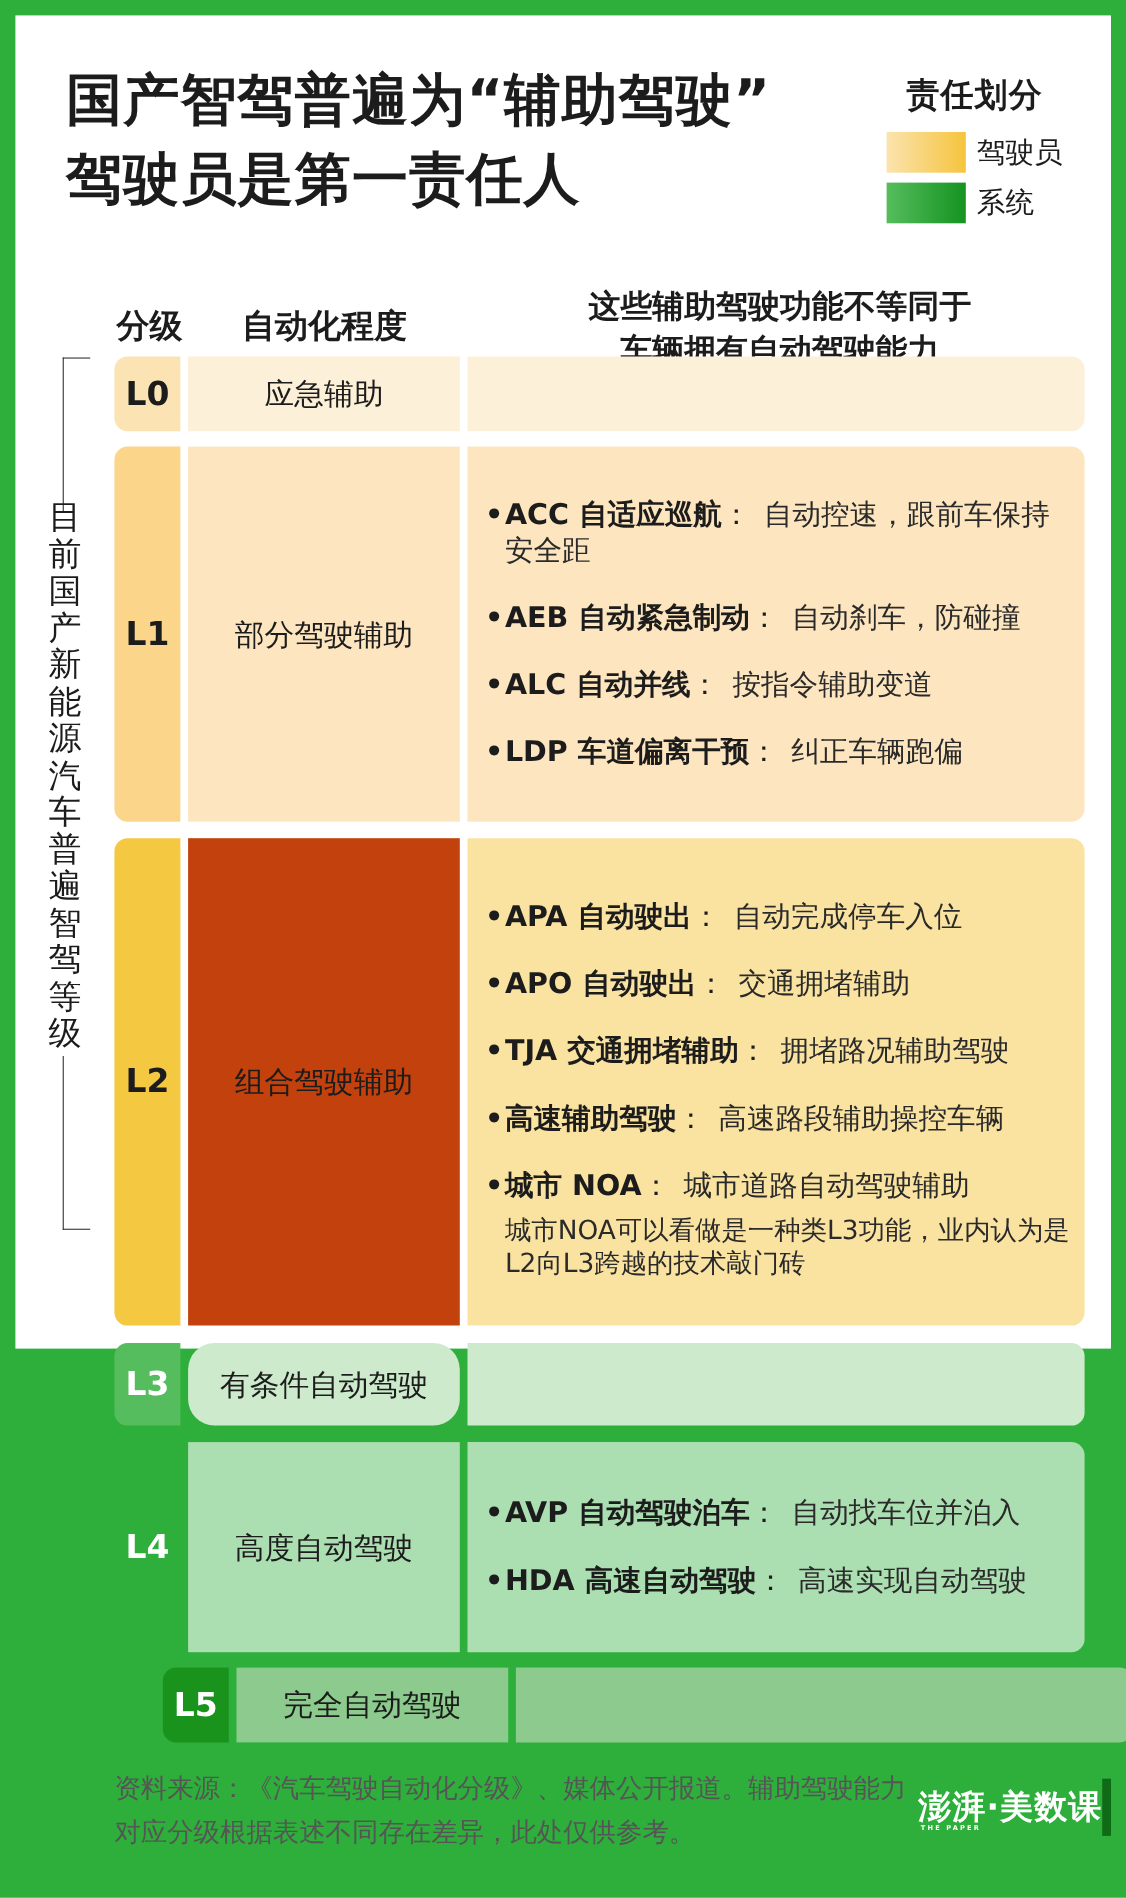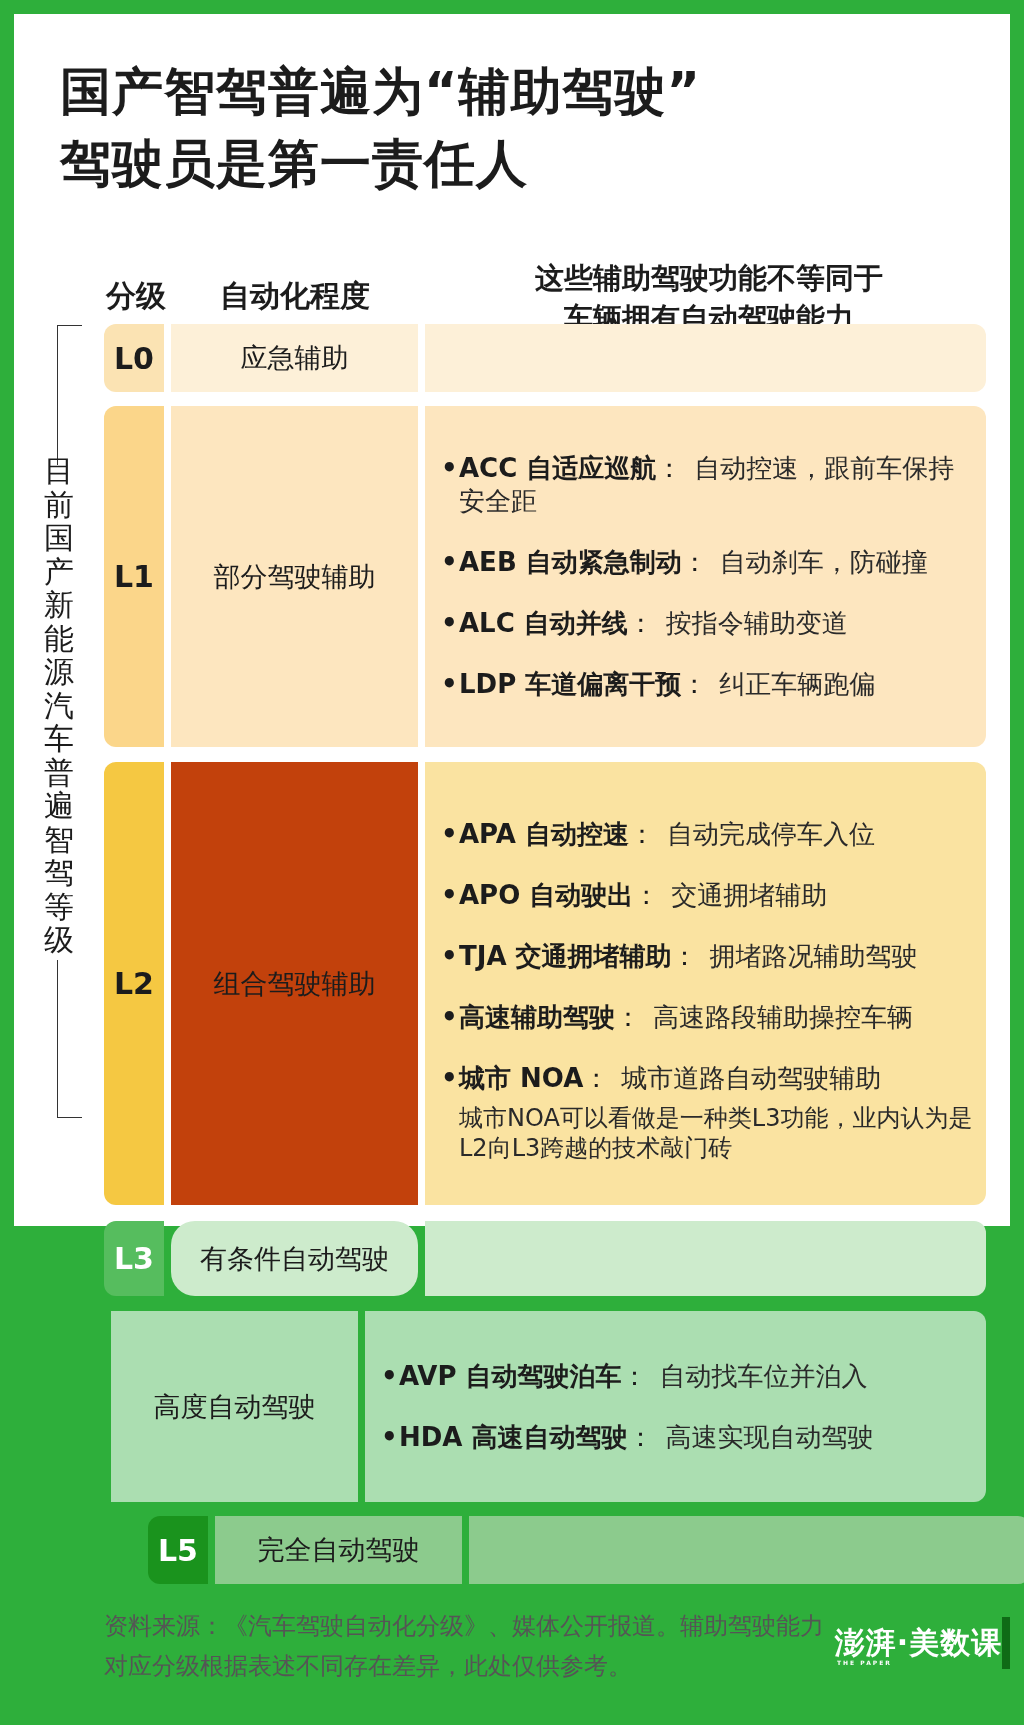--- a/index.html
+++ b/index.html
@@ -47,20 +47,31 @@
 </style>
 </head>
 <body>
 
 <div class="canvas">
   <div class="title">
     <span>国产智驾普遍为“辅助驾驶”</span>
     <span>驾驶员是第一责任人</span>
   </div>
 
+  <div class="legend">
+    <div class="legend-title">责任划分</div>
+    <div class="legend-row">
+      <div class="swatch driver"></div>
+      <span class="legend-label">驾驶员</span>
+    </div>
+    <div class="legend-row">
+      <div class="swatch system"></div>
+      <span class="legend-label">系统</span>
+    </div>
+  </div>
 
   <div class="hdr hdr-level">分级</div>
   <div class="hdr hdr-auto">自动化程度</div>
   <div class="hdr hdr-desc">
     <div>这些辅助驾驶功能不等同于</div>
     <div>车辆拥有自动驾驶能力</div>
   </div>
 
   <div class="bracket top"></div>
   <div class="vert-label">目前国产新能源汽车普遍智驾等级</div>
@@ -93,21 +104,21 @@
             <span><span class="name">LDP 车道偏离干预</span><span class="colon">：</span><span class="desc">纠正车辆跑偏</span></span>
           </div>
         </div>
       </div>
       <div class="row" style="top: 748px; height: 443px;">
         <div class="cell-level" style="background: rgb(245, 200, 66); color: rgb(28, 28, 28);">L2</div>
         <div class="cell-auto" style="background: #c2410c;">组合驾驶辅助</div>
         <div class="cell-desc" style="background: rgb(250, 227, 161);">
           <div class="feat">
             <span class="dot">•</span>
-            <span><span class="name">APA 自动控速</span><span class="colon">：</span><span class="desc">自动完成停车入位</span></span>
+            <span><span class="name">APA 自动驶出</span><span class="colon">：</span><span class="desc">自动完成停车入位</span></span>
           </div>
           <div class="feat">
             <span class="dot">•</span>
             <span><span class="name">APO 自动驶出</span><span class="colon">：</span><span class="desc">交通拥堵辅助</span></span>
           </div>
           <div class="feat">
             <span class="dot">•</span>
             <span><span class="name">TJA 交通拥堵辅助</span><span class="colon">：</span><span class="desc">拥堵路况辅助驾驶</span></span>
           </div>
           <div class="feat">
@@ -120,20 +131,21 @@
           </div>
           <div class="note">城市NOA可以看做是一种类L3功能，业内认为是L2向L3跨越的技术敲门砖</div>
         </div>
       </div>
       <div class="row" style="top: 1207px; height: 75px;">
         <div class="cell-level" style="background: rgb(86, 189, 94); color: rgb(255, 255, 255);">L3</div>
         <div class="cell-auto" style="background: rgb(205, 235, 204); border-radius: 24px;">有条件自动驾驶</div>
         <div class="cell-desc" style="background: rgb(205, 235, 204);"></div>
       </div>
       <div class="row" style="top: 1297px; height: 191px;">
+        <div class="cell-level" style="background: rgb(46, 175, 59); color: rgb(255, 255, 255);">L4</div>
         <div class="cell-auto" style="background: rgb(171, 222, 177);">高度自动驾驶</div>
         <div class="cell-desc" style="background: rgb(171, 222, 177);">
           <div class="feat">
             <span class="dot">•</span>
             <span><span class="name">AVP 自动驾驶泊车</span><span class="colon">：</span><span class="desc">自动找车位并泊入</span></span>
           </div>
           <div class="feat">
             <span class="dot">•</span>
             <span><span class="name">HDA 高速自动驾驶</span><span class="colon">：</span><span class="desc">高速实现自动驾驶</span></span>
           </div>

